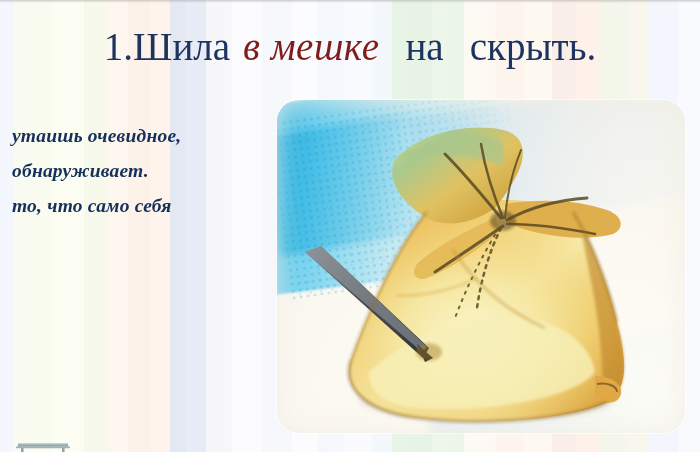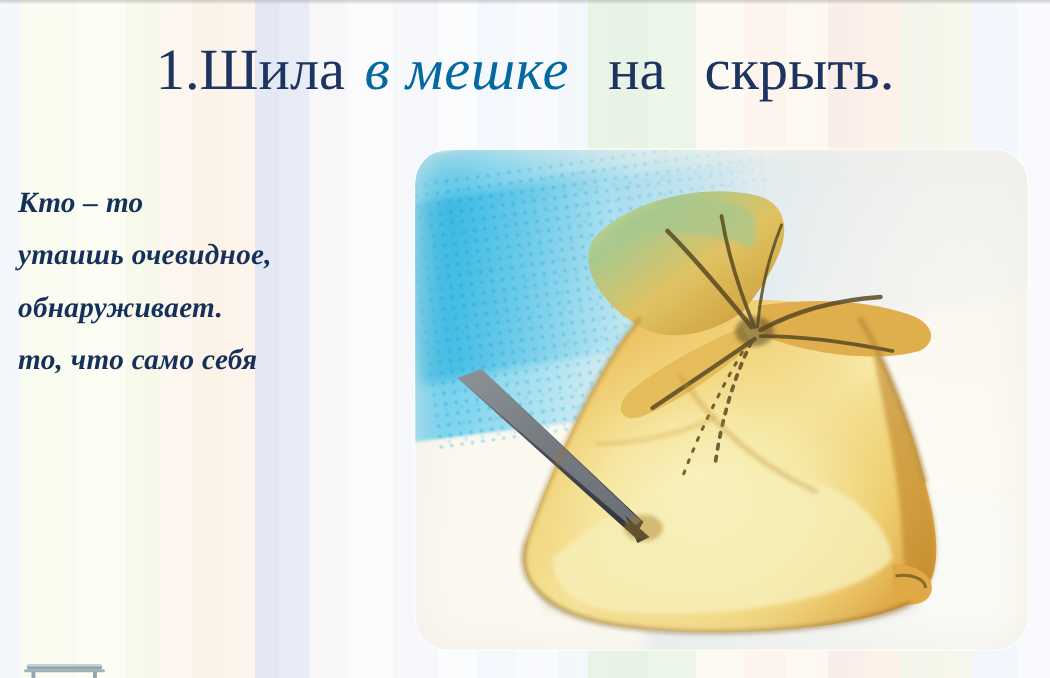--- a/index.html
+++ b/index.html
@@ -67,21 +67,21 @@
   .title{
     position:absolute;left:0;top:22px;width:700px;
     text-align:center;
     font-size:39px;
     line-height:50px;
     color:#1d3461;
     white-space:nowrap;
   }
   .title .num{font-weight:400;}
   .title .red{
-    color:#0369a1;
+    color:#7f1d1d;
     font-style:italic;
     font-weight:400;
     letter-spacing:.5px;
   }
   .title .sp{display:inline-block;width:13px;}
 
   
   .body-text{
     position:absolute;left:12px;top:118px;width:252px;
     font-size:19.5px;
@@ -168,21 +168,20 @@
 
   <div class="bg"></div>
   <div class="bg-soft"></div>
   <div class="top-rule"></div>
 
   <div class="title">
     <span class="num">1.</span><span>Шила</span><span class="sp"></span><span class="red">в мешке</span><span class="sp"></span><span class="sp"></span><span>на</span><span class="sp"></span><span class="sp"></span><span>скрыть.</span>
   </div>
 
   <div class="body-text">
-    <span class="ln">Кто – то</span>
     <span class="ln">утаишь очевидное,</span>
     <span class="ln">обнаруживает.</span>
     <span class="ln">то, что само себя</span>
   </div>
 
   <div class="photo">
     <div class="paper"></div>
     <div class="ground"></div>
     <div class="sky"></div>
     <div class="sky2"></div>

